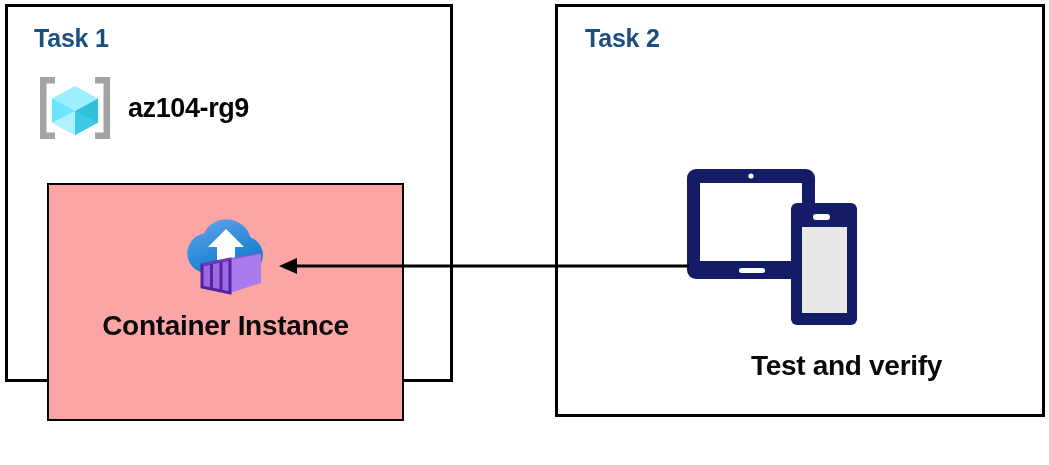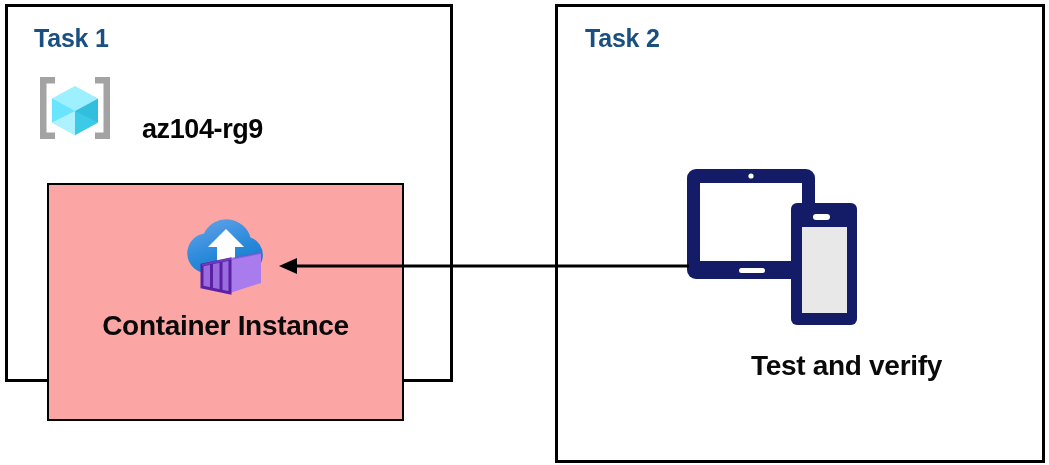--- a/index.html
+++ b/index.html
@@ -19,41 +19,41 @@
   }
 
   
   .panel {
     position: absolute;
     box-sizing: border-box;
     border: 3px solid #000000;
     background: #ffffff;
   }
   #panel-task1 { left: 5px;   top: 4px; width: 448px; height: 378px; }
-  #panel-task2 { left: 555px; top: 4px; width: 490px; height: 459px; }
+  #panel-task2 { left: 555px; top: 4px; width: 490px; height: 413px; }
 
   .panel-title {
     position: absolute;
     font-size: 25px;
     font-weight: bold;
     color: #1a5081;
     letter-spacing: -0.2px;
     white-space: nowrap;
   }
   #panel-task1 .panel-title { left: 26px; top: 17px; }
   #panel-task2 .panel-title { left: 27px; top: 17px; }
 
   
   #rg-row {
     position: absolute;
     left: 30px;
     top: 64px;
     display: flex;
-    align-items: flex-end;
-    gap: 30px;
+    align-items: center;
+    gap: 16px;
   }
   #rg-icon { width: 74px; height: 74px; display: block; }
   #rg-label {
     font-size: 27px;
     font-weight: bold;
     color: #050505;
     letter-spacing: -0.4px;
     white-space: nowrap;
   }
 

